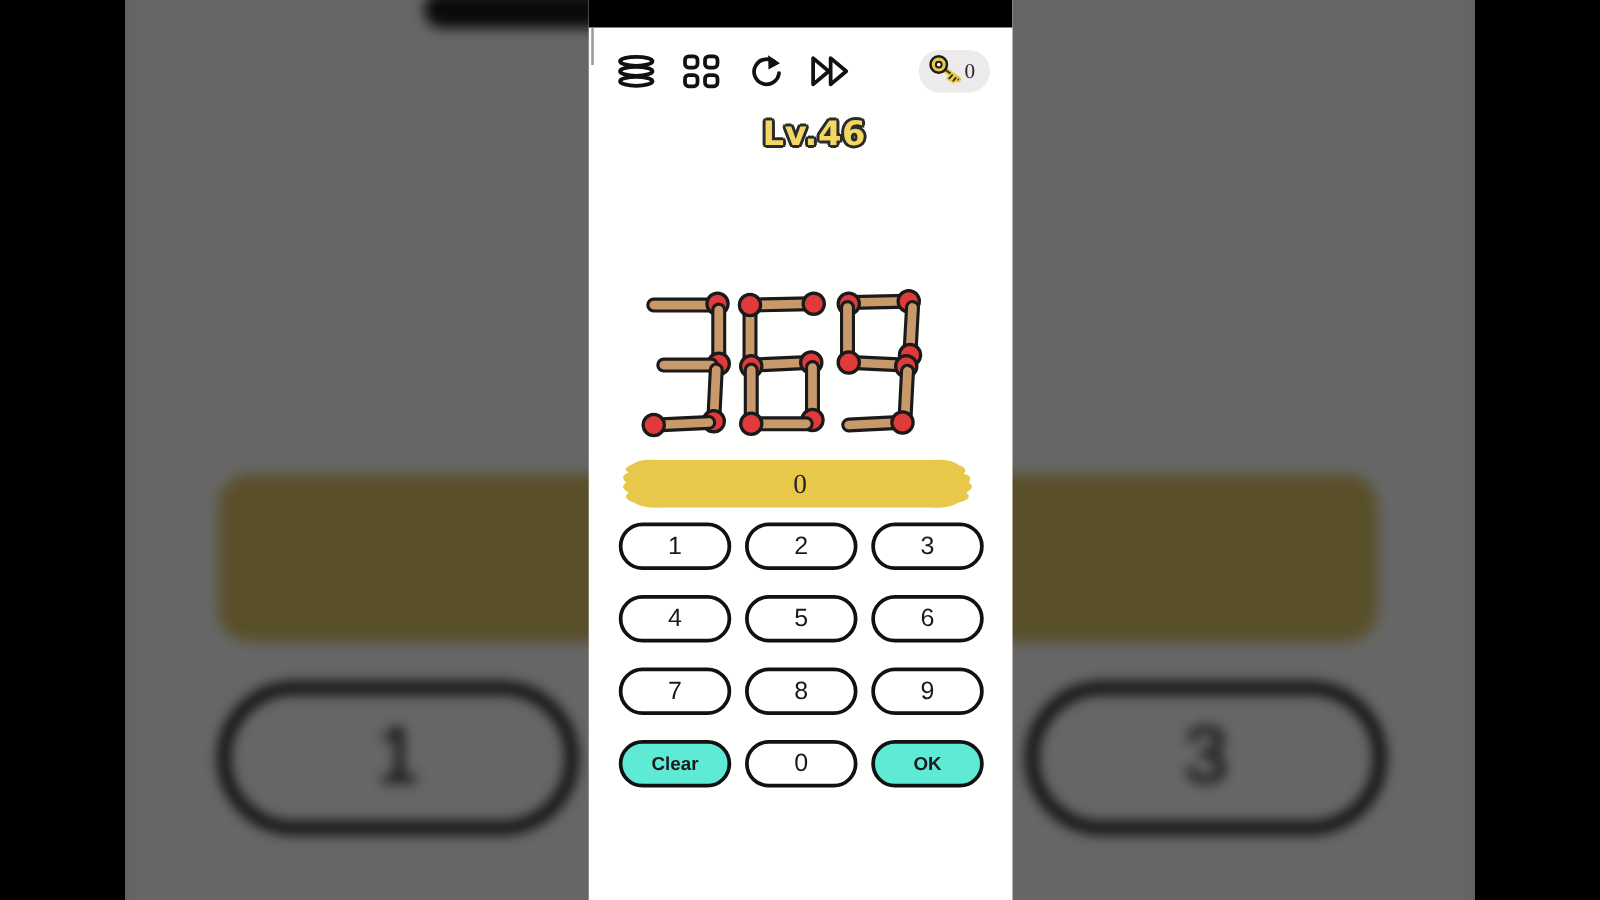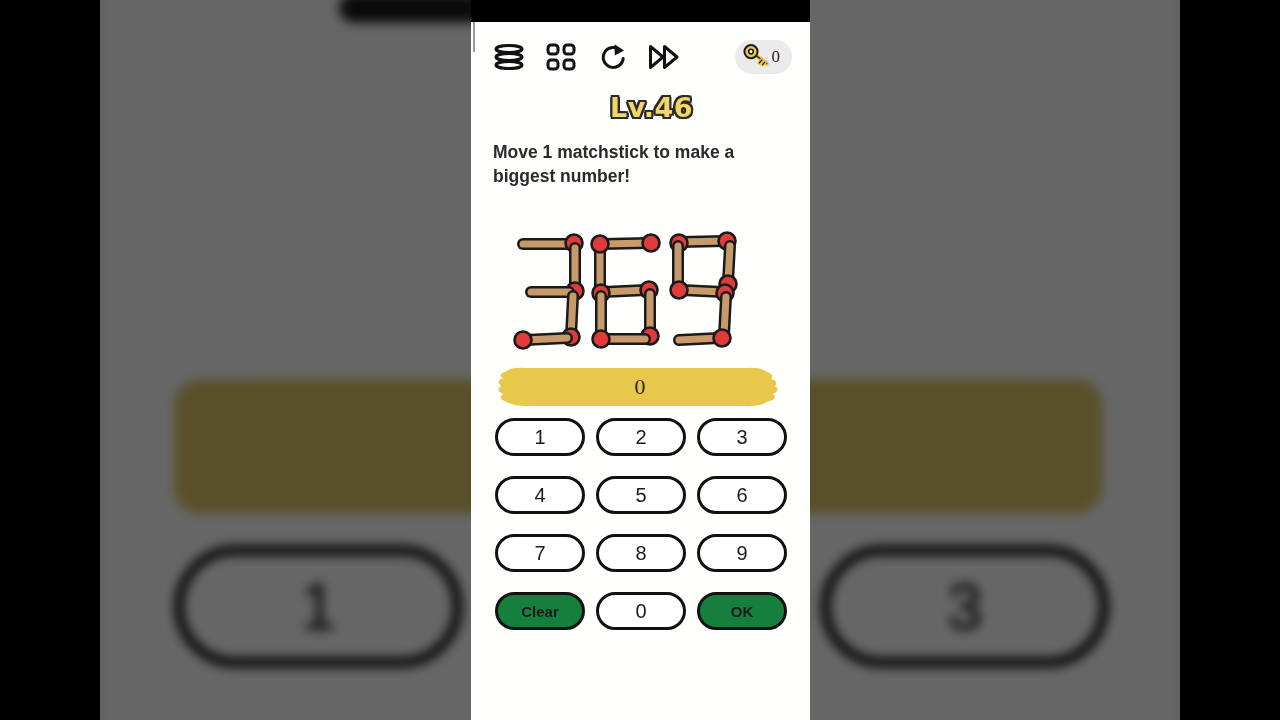--- a/index.html
+++ b/index.html
@@ -164,21 +164,21 @@
     width: 90px; height: 38px;
     border: 3px solid #111;
     border-radius: 19px / 19px;
     background: #ffffff;
     display: flex; align-items: center; justify-content: center;
     font-size: 20px;
     color: #1a1a1a;
     cursor: pointer;
     font-family: "Liberation Sans", sans-serif;
   }
-  .key-btn.blue { background: #15803d; }
+  .key-btn.blue { background: #5eead4; }
   .key-btn.word { font-size: 15px; font-weight: bold; }
 </style>
 </head>
 <body>
 
 <div id="stage">
 
   <div id="bg-wrap">
     <div id="bg-inner">
 
@@ -265,21 +265,20 @@
           </svg>
         </span>
         <span class="key-count">0</span>
       </div>
     </div>
 
     <div class="level">
       <span class="level-inner">Lv.46</span>
     </div>
 
-    <div class="instruction">Move 1 matchstick to make a biggest number!</div>
 
     <div id="puzzle">
       <svg width="260" height="140" viewBox="0 0 260 140" aria-hidden="true">
         <defs>
           <g id="match-figure"></g>
         </defs>
 
         <g stroke-linecap="round">
 
           <line x1="12" y1="16" x2="62" y2="16" stroke="#1a1a1a" stroke-width="12"></line>

